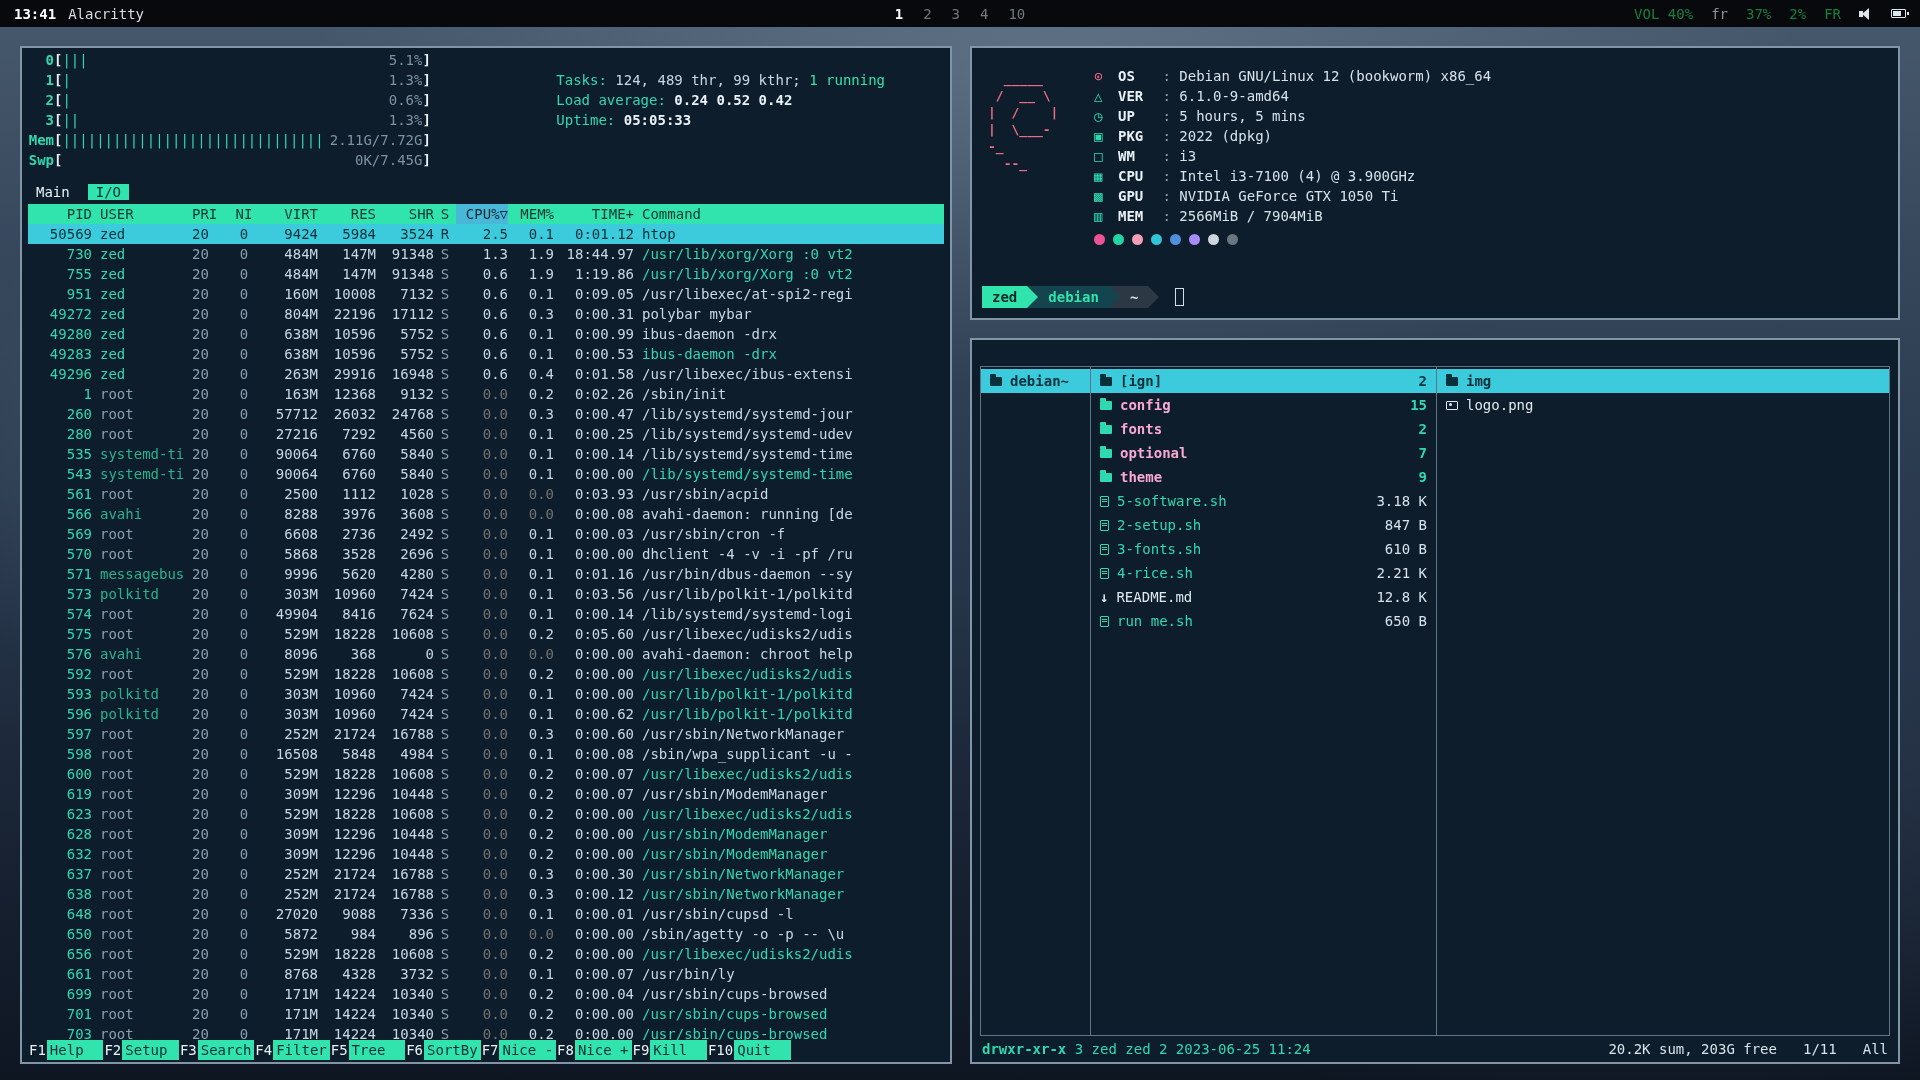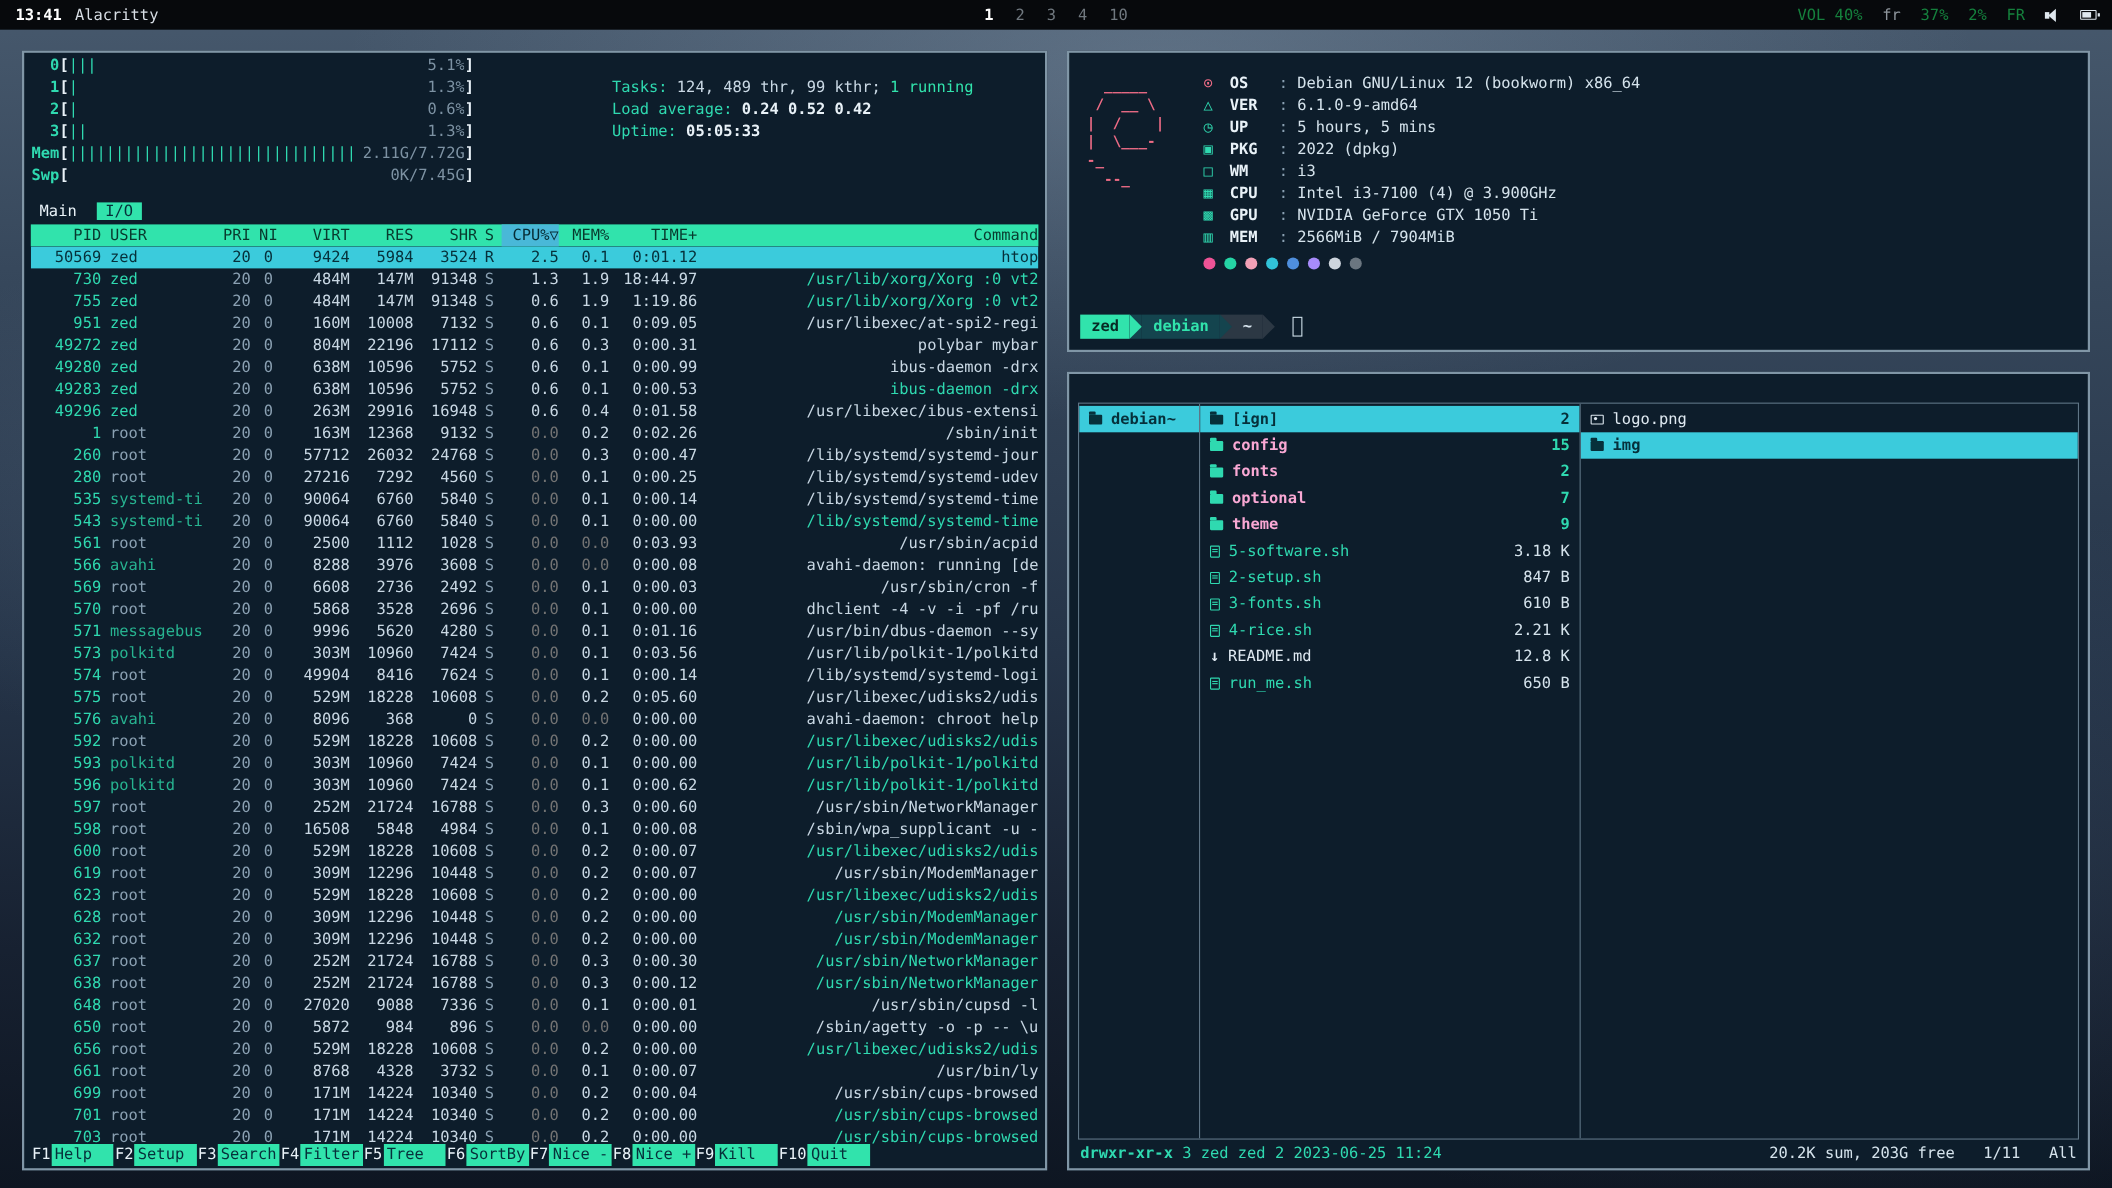--- a/index.html
+++ b/index.html
@@ -55,30 +55,30 @@
   .tab.active{color:#e9f2f8}
   .tab.io{background:#31e3ac;color:#06303a;margin-left:10px}
   .ptable-header{display:flex;background:#31e3ac;color:#083a2e;height:20px;line-height:20px;white-space:pre}
   .ptable-rows{flex:1;overflow:hidden;display:flex;flex-direction:column}
   .prow{display:flex;height:20px;line-height:20px;white-space:pre;flex:none}
   .prow.sel{background:#3bcbdc}
   .prow.sel span{color:#06303a !important}
   .cell{overflow:hidden;flex:none}
   .c0{width:64px;text-align:right}
   .c1{width:100px;text-align:left;padding-left:8px}
-  .c2{width:36px;text-align:right}
+  .c2{width:36px;}
   .c3{width:32px;text-align:center}
   .c4{width:58px;text-align:right}
   .c5{width:58px;text-align:right}
   .c6{width:58px;text-align:right}
   .c7{width:22px;text-align:center}
   .c8{width:52px;text-align:right}
   .c9{width:46px;text-align:right}
   .c10{width:80px;text-align:right}
-  .c11{flex:1 1 auto;text-align:right;padding-left:8px}
+  .c11{flex:1 1 auto;text-align:left;padding-left:8px}
   .hdr-active{background:#49b8d8;color:#062b33}
   .fkeys{height:20px;line-height:20px;display:flex;overflow:hidden;margin-top:auto;white-space:pre}
   .fk{display:inline-flex;flex:none}
   .fk-key{color:#e9f2f8;padding:0 1px}
   .fk-label{background:#31e3ac;color:#06303a;min-width:54px;padding:0 3px;white-space:pre}
   
   .fetch-window{left:970px;top:46px;width:930px;height:274px;font-size:14px}
   .ascii{position:absolute;left:16px;top:22px;color:#ef6c86;font-size:13px;line-height:17px;white-space:pre;font-weight:bold}
   .fetch-info{position:absolute;left:122px;top:18px}
   .nf-line{display:flex;height:20px;line-height:20px;white-space:pre}
@@ -279,22 +279,22 @@
           <div class="fm-row"><span class="fm-ic icon-folder"></span><span class="fm-name n-folder">optional</span><span class="fm-size s-folder">7</span></div>
           <div class="fm-row"><span class="fm-ic icon-folder"></span><span class="fm-name n-folder">theme</span><span class="fm-size s-folder">9</span></div>
           <div class="fm-row"><span class="fm-ic icon-file"></span><span class="fm-name n-script">5-software.sh</span><span class="fm-size s-file">3.18 K</span></div>
           <div class="fm-row"><span class="fm-ic icon-file"></span><span class="fm-name n-script">2-setup.sh</span><span class="fm-size s-file">847 B</span></div>
           <div class="fm-row"><span class="fm-ic icon-file"></span><span class="fm-name n-script">3-fonts.sh</span><span class="fm-size s-file">610 B</span></div>
           <div class="fm-row"><span class="fm-ic icon-file"></span><span class="fm-name n-script">4-rice.sh</span><span class="fm-size s-file">2.21 K</span></div>
           <div class="fm-row"><span class="fm-ic lite">↓</span><span class="fm-name n-file">README.md</span><span class="fm-size s-file">12.8 K</span></div>
           <div class="fm-row"><span class="fm-ic icon-file"></span><span class="fm-name n-script">run_me.sh</span><span class="fm-size s-file">650 B</span></div>
         </div>
       <div class="fm-col fm-right">
+          <div class="fm-row sel"><span class="fm-ic icon-folder"></span><span class="fm-name n-folder">img</span></div>
           <div class="fm-row"><span class="fm-ic lite icon-img"></span><span class="fm-name n-file">logo.png</span></div>
-          <div class="fm-row sel"><span class="fm-ic icon-folder"></span><span class="fm-name n-folder">img</span></div>
         </div>
     </div>
     <div class="fm-status">
       <span class="st-left"><span style="font-weight:bold">drwxr-xr-x</span><span> 3 zed zed 2 2023-06-25 11:24</span></span>
       <span class="st-right">
         <span>20.2K sum, 203G free</span>
         <span>1/11</span>
         <span>All</span>
       </span>
     </div>

